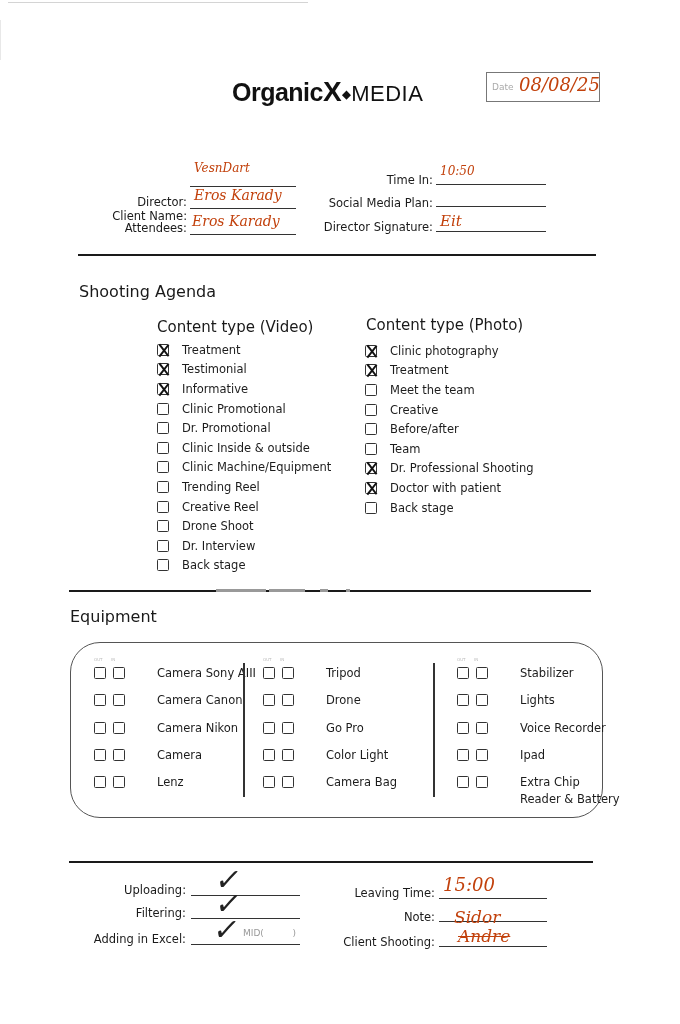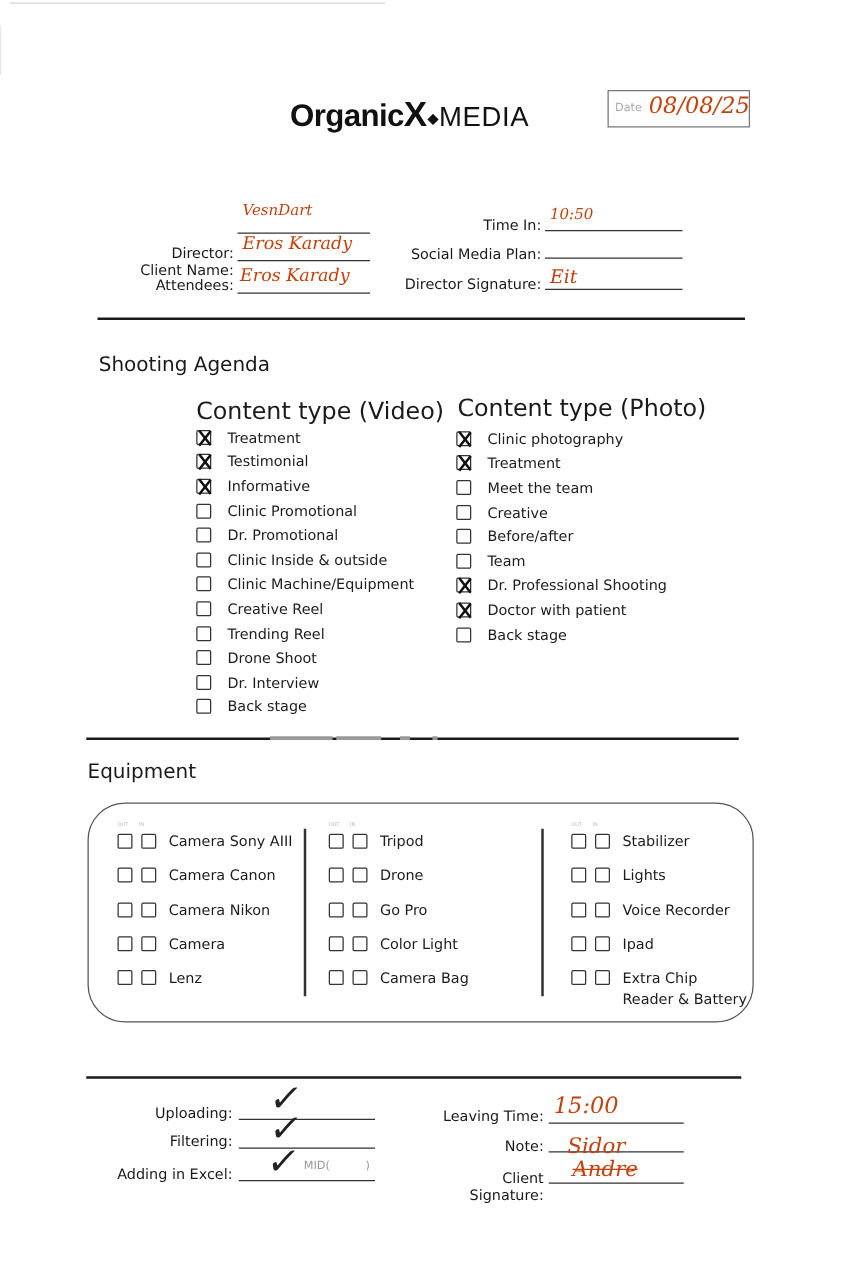--- a/index.html
+++ b/index.html
@@ -21,39 +21,39 @@
   .datebox .lbl { position: absolute; left: 5px; top: 9px; font-size: 9px; color: #aaa; }
   .datebox .val { position: absolute; left: 32px; top: 1px; font-size: 18px; }
 
   
   .field-label { font-size: 11.5px; text-align: right; color: #1a1a1a; }
   .field-line { height: 1px; background: #333; }
   .field-val { font-size: 12px; }
 
   .hr { height: 2px; background: #1a1a1a; }
   .section-title { font-size: 16px; color: #1a1a1a; }
-  .col-title { font-size: 19px; color: #1a1a1a; }
+  .col-title { font-size: 15px; color: #1a1a1a; }
 
   .cb-row { display: flex; align-items: center; height: 19.6px; font-size: 11.5px; }
   .cb { width: 10px; height: 10px; border: 1.3px solid #333; border-radius: 1.5px; margin-right: 13px; position: relative; flex: none; }
   .cb.checked::before, .cb.checked::after {
     content: ""; position: absolute; left: 5px; top: -2px; width: 1.5px; height: 15px; background: #111;
   }
   .cb.checked::before { transform: rotate(38deg); }
   .cb.checked::after { transform: rotate(-38deg); }
 
   
   .equip-box { left: 70px; top: 642px; width: 533px; height: 176px; border: 1.3px solid #555; border-radius: 30px; box-sizing: border-box; }
   .equip-col { position: absolute; top: 14px; }
   .equip-head { display: flex; font-size: 4px; color: #bbb; height: 8px; }
   .equip-head span { width: 17px; }
   .eq-row { display: flex; align-items: flex-start; height: 27.3px; font-size: 11.5px; }
   .eq-row .cb { margin-right: 7px; margin-top: 2px; }
   .eq-row .cb + .cb { margin-right: 10px; }
-  .eq-row .lbl { line-height: 17px; }
+  .eq-row .lbl { line-height: 17px; margin-left: 22px; }
   .vdiv { position: absolute; width: 1.5px; background: #333; }
 
   
   .seg { height: 3px; background: #999; }
   .mid-text { font-size: 9px; color: #999; }
   .check-mark { font-size: 30px; color: #222; font-family: "DejaVu Sans", sans-serif; transform: skewX(-10deg); }
 </style>
 </head>
 <body>
 
@@ -120,25 +120,25 @@
   <div class="cb-row">
       <span class="cb"></span>
       <span>Clinic Inside &amp; outside</span>
     </div>
   <div class="cb-row">
       <span class="cb"></span>
       <span>Clinic Machine/Equipment</span>
     </div>
   <div class="cb-row">
       <span class="cb"></span>
+      <span>Trending Reel</span>
+    </div>
+  <div class="cb-row">
+      <span class="cb"></span>
       <span>Creative Reel</span>
-    </div>
-  <div class="cb-row">
-      <span class="cb"></span>
-      <span>Trending Reel</span>
     </div>
   <div class="cb-row">
       <span class="cb"></span>
       <span>Drone Shoot</span>
     </div>
   <div class="cb-row">
       <span class="cb"></span>
       <span>Dr. Interview</span>
     </div>
   <div class="cb-row">
@@ -312,15 +312,15 @@
 <div class="abs mid-text" style="left:243px; top:928px; white-space:pre;">MID(          )</div>
 
 <div class="abs field-label" style="left:340px; top:886px; width:95px;">Leaving Time:</div>
 <div class="abs field-line" style="left:439px; top:898px; width:108px;"></div>
 <div class="abs field-val hand" style="left:443px; top:874px; font-size:18px;">15:00</div>
 
 <div class="abs field-label" style="left:340px; top:910px; width:95px;">Note:</div>
 <div class="abs field-line" style="left:439px; top:921px; width:108px;"></div>
 <div class="abs field-val hand" style="left:454px; top:907px; font-size:17px;">Sidor</div>
 
-<div class="abs field-label" style="left:340px; top:935px; width:95px;">Client Signature:</div>
+<div class="abs field-label" style="left:340px; top:935px; width:95px;">Client Shooting:</div>
 <div class="abs field-line" style="left:439px; top:946px; width:108px;"></div>
 <div class="abs field-val hand" style="left:458px; top:926px; font-size:17px; text-decoration: line-through;">Andre</div>
 
 </body></html>

